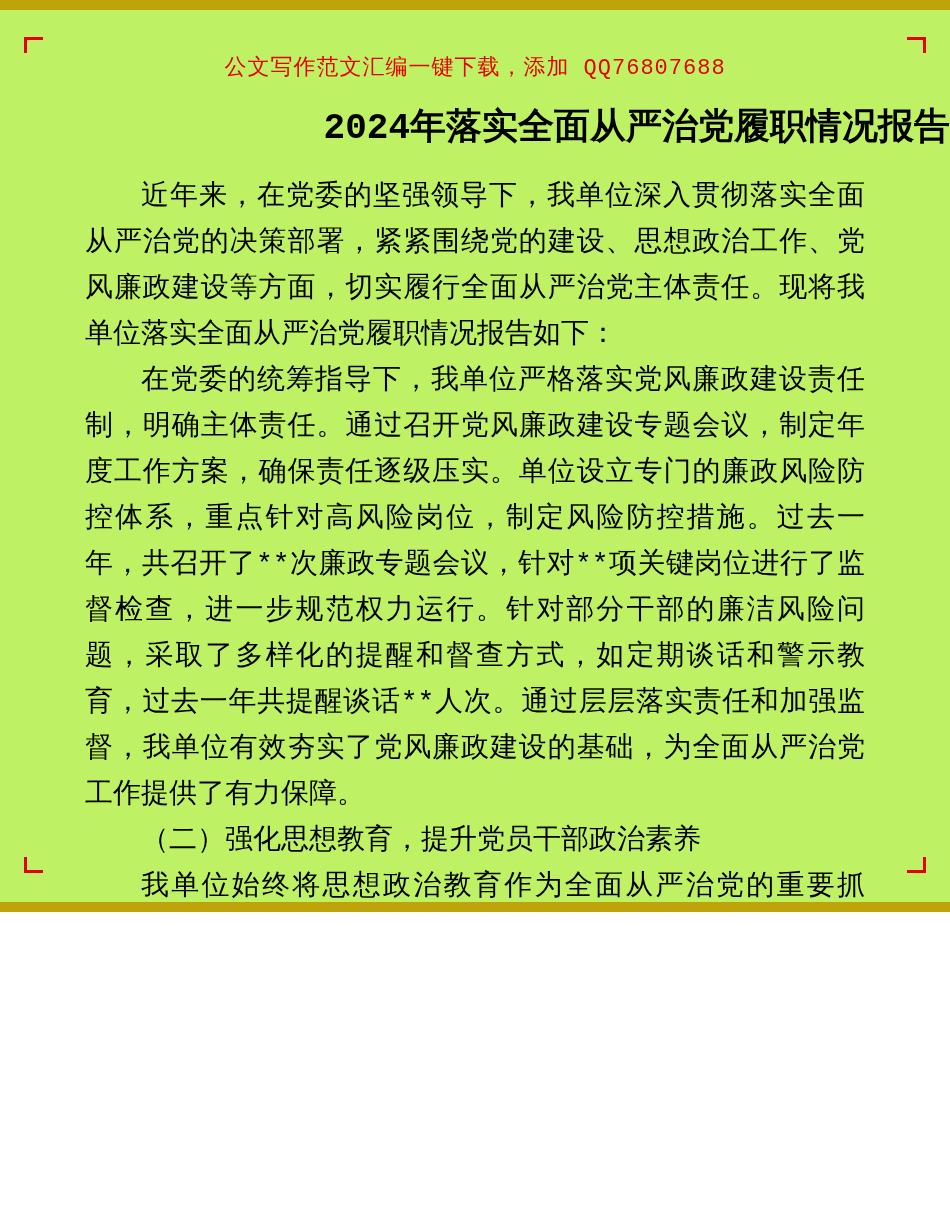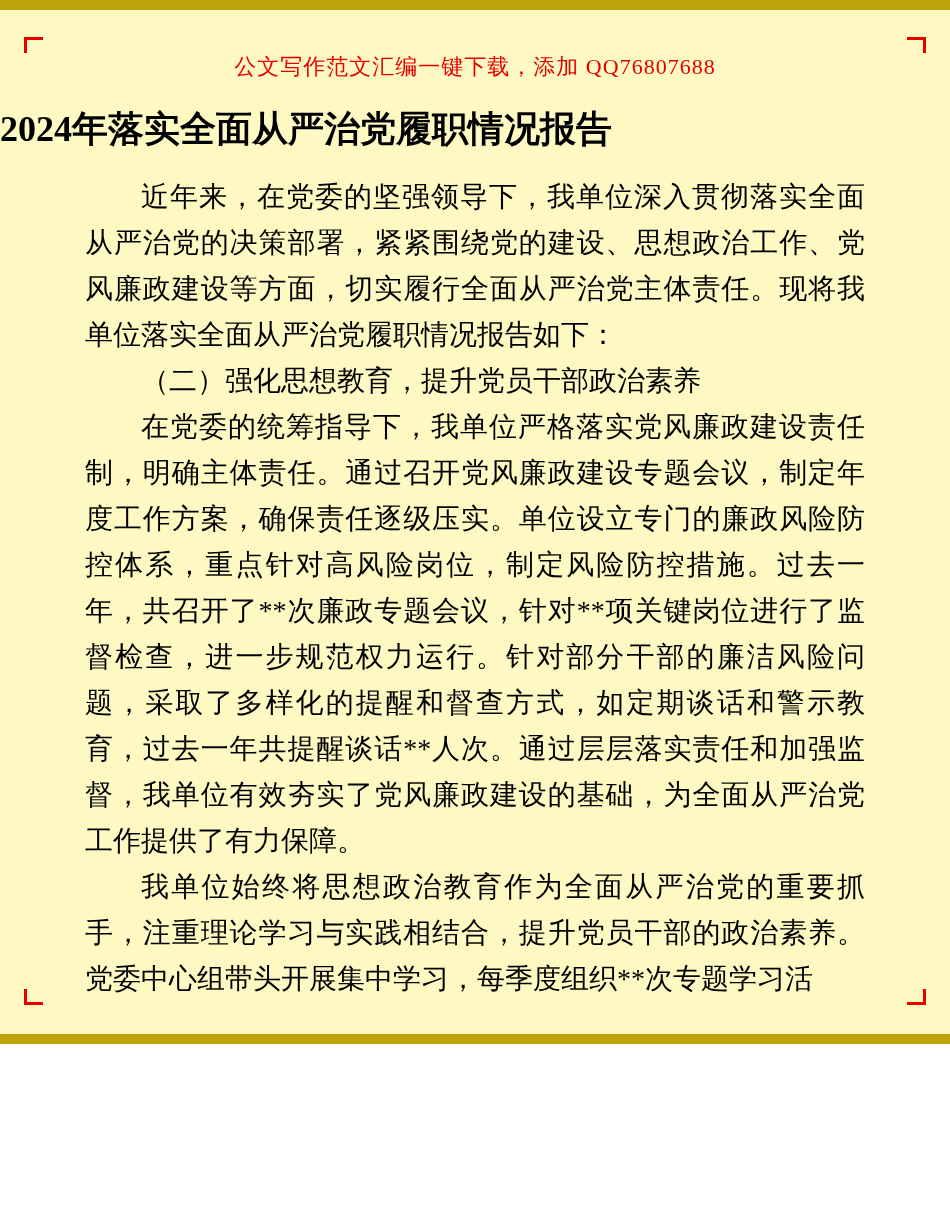--- a/index.html
+++ b/index.html
@@ -1,21 +1,21 @@
 <!DOCTYPE html>
 <html><head>
 <meta charset="utf-8">
 <style>
   html,body{margin:0;padding:0;background:#ffffff;}
   .page{
     position:relative;
-    width:950px;height:1044px;
-    background:#fef9c3;
+    width:950px;height:912px;
+    background:#bef264;
     overflow:hidden;
-    font-family:Liberation Serif, serif;
+    font-family:Liberation Mono, monospace;
     color:#000;
   }
   .edge-bar{
     position:absolute;left:0;width:950px;height:10px;
     background:#bfa30b;
   }
   .edge-bar.top{top:0;}
   .edge-bar.bottom{bottom:0;}
   .crop-mark{
     position:absolute;width:16px;height:13px;
@@ -28,21 +28,21 @@
     position:absolute;top:52px;left:0;width:100%;
     text-align:center;
     font-size:22px;
     letter-spacing:1px;
     color:#e60000;
     white-space:nowrap;
   }
   .doc-title{
     position:absolute;top:104px;left:0;width:100%;
     margin:0;
-    text-align:left;
+    text-align:right;
     font-size:36px;
     font-weight:bold;
     line-height:50px;
     color:#000;
   }
   .doc-body{
     position:absolute;top:174px;left:85px;width:780px;
     font-size:28px;
     line-height:46px;
     color:#000;
@@ -65,18 +65,18 @@
   <div class="crop-mark tr"></div>
   <div class="crop-mark bl"></div>
   <div class="crop-mark br"></div>
 
   <div class="promo-banner">公文写作范文汇编一键下载，添加 QQ76807688</div>
 
   <h1 class="doc-title">2024年落实全面从严治党履职情况报告</h1>
 
   <div class="doc-body">
     <p>近年来，在党委的坚强领导下，我单位深入贯彻落实全面从严治党的决策部署，紧紧围绕党的建设、思想政治工作、党风廉政建设等方面，切实履行全面从严治党主体责任。现将我单位落实全面从严治党履职情况报告如下：</p>
+    <p>在党委的统筹指导下，我单位严格落实党风廉政建设责任制，明确主体责任。通过召开党风廉政建设专题会议，制定年度工作方案，确保责任逐级压实。单位设立专门的廉政风险防控体系，重点针对高风险岗位，制定风险防控措施。过去一年，共召开了**次廉政专题会议，针对**项关键岗位进行了监督检查，进一步规范权力运行。针对部分干部的廉洁风险问题，采取了多样化的提醒和督查方式，如定期谈话和警示教育，过去一年共提醒谈话**人次。通过层层落实责任和加强监督，我单位有效夯实了党风廉政建设的基础，为全面从严治党工作提供了有力保障。</p>
     <p>（二）强化思想教育，提升党员干部政治素养</p>
-    <p>在党委的统筹指导下，我单位严格落实党风廉政建设责任制，明确主体责任。通过召开党风廉政建设专题会议，制定年度工作方案，确保责任逐级压实。单位设立专门的廉政风险防控体系，重点针对高风险岗位，制定风险防控措施。过去一年，共召开了**次廉政专题会议，针对**项关键岗位进行了监督检查，进一步规范权力运行。针对部分干部的廉洁风险问题，采取了多样化的提醒和督查方式，如定期谈话和警示教育，过去一年共提醒谈话**人次。通过层层落实责任和加强监督，我单位有效夯实了党风廉政建设的基础，为全面从严治党工作提供了有力保障。</p>
     <p>我单位始终将思想政治教育作为全面从严治党的重要抓手，注重理论学习与实践相结合，提升党员干部的政治素养。党委中心组带头开展集中学习，每季度组织**次专题学习活</p>
   </div>
 
 </div>
 
 </body></html>

